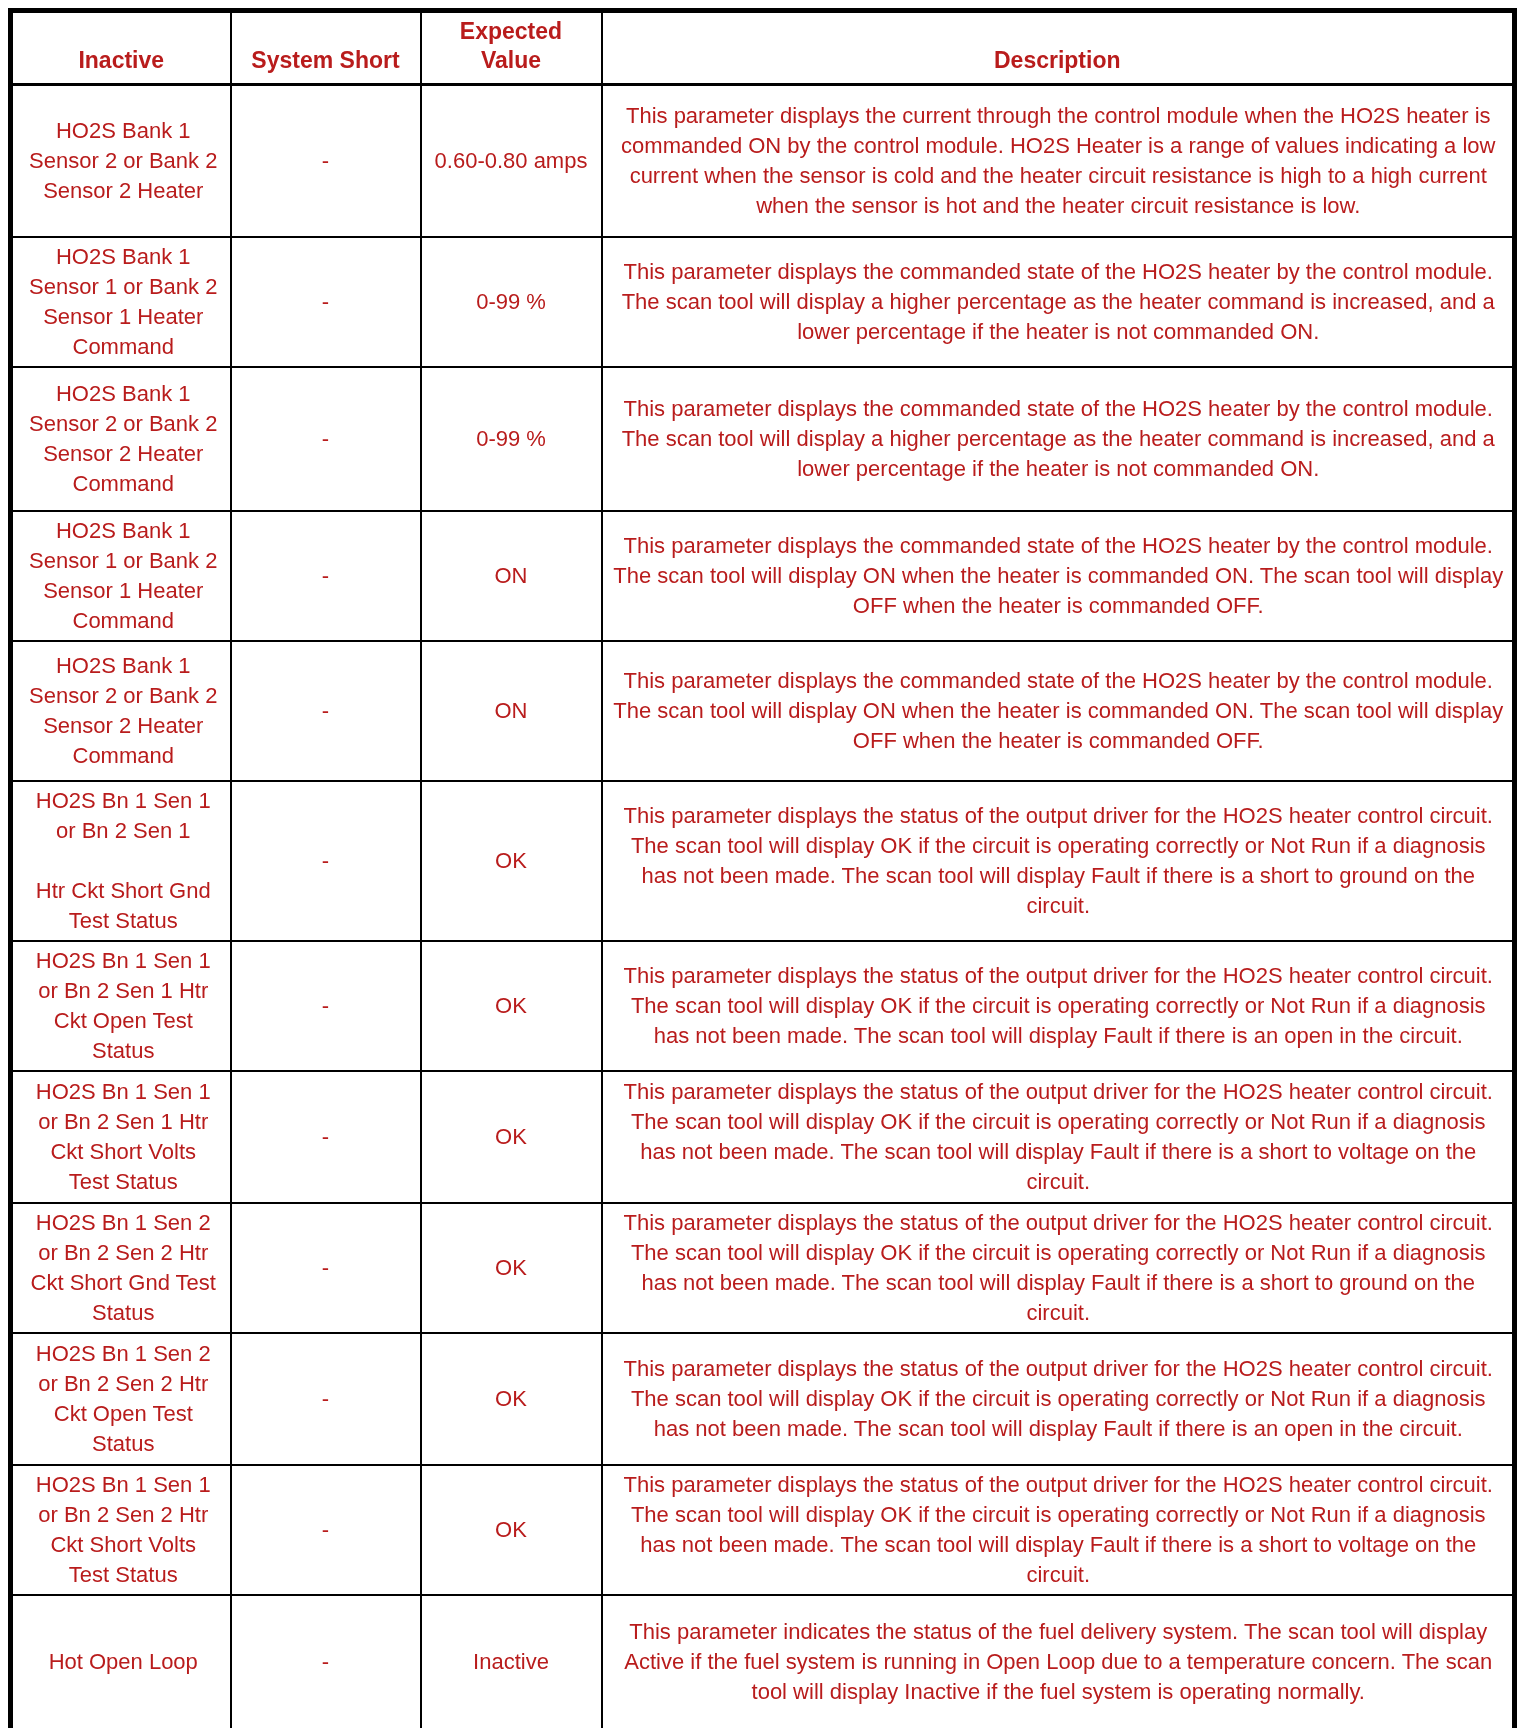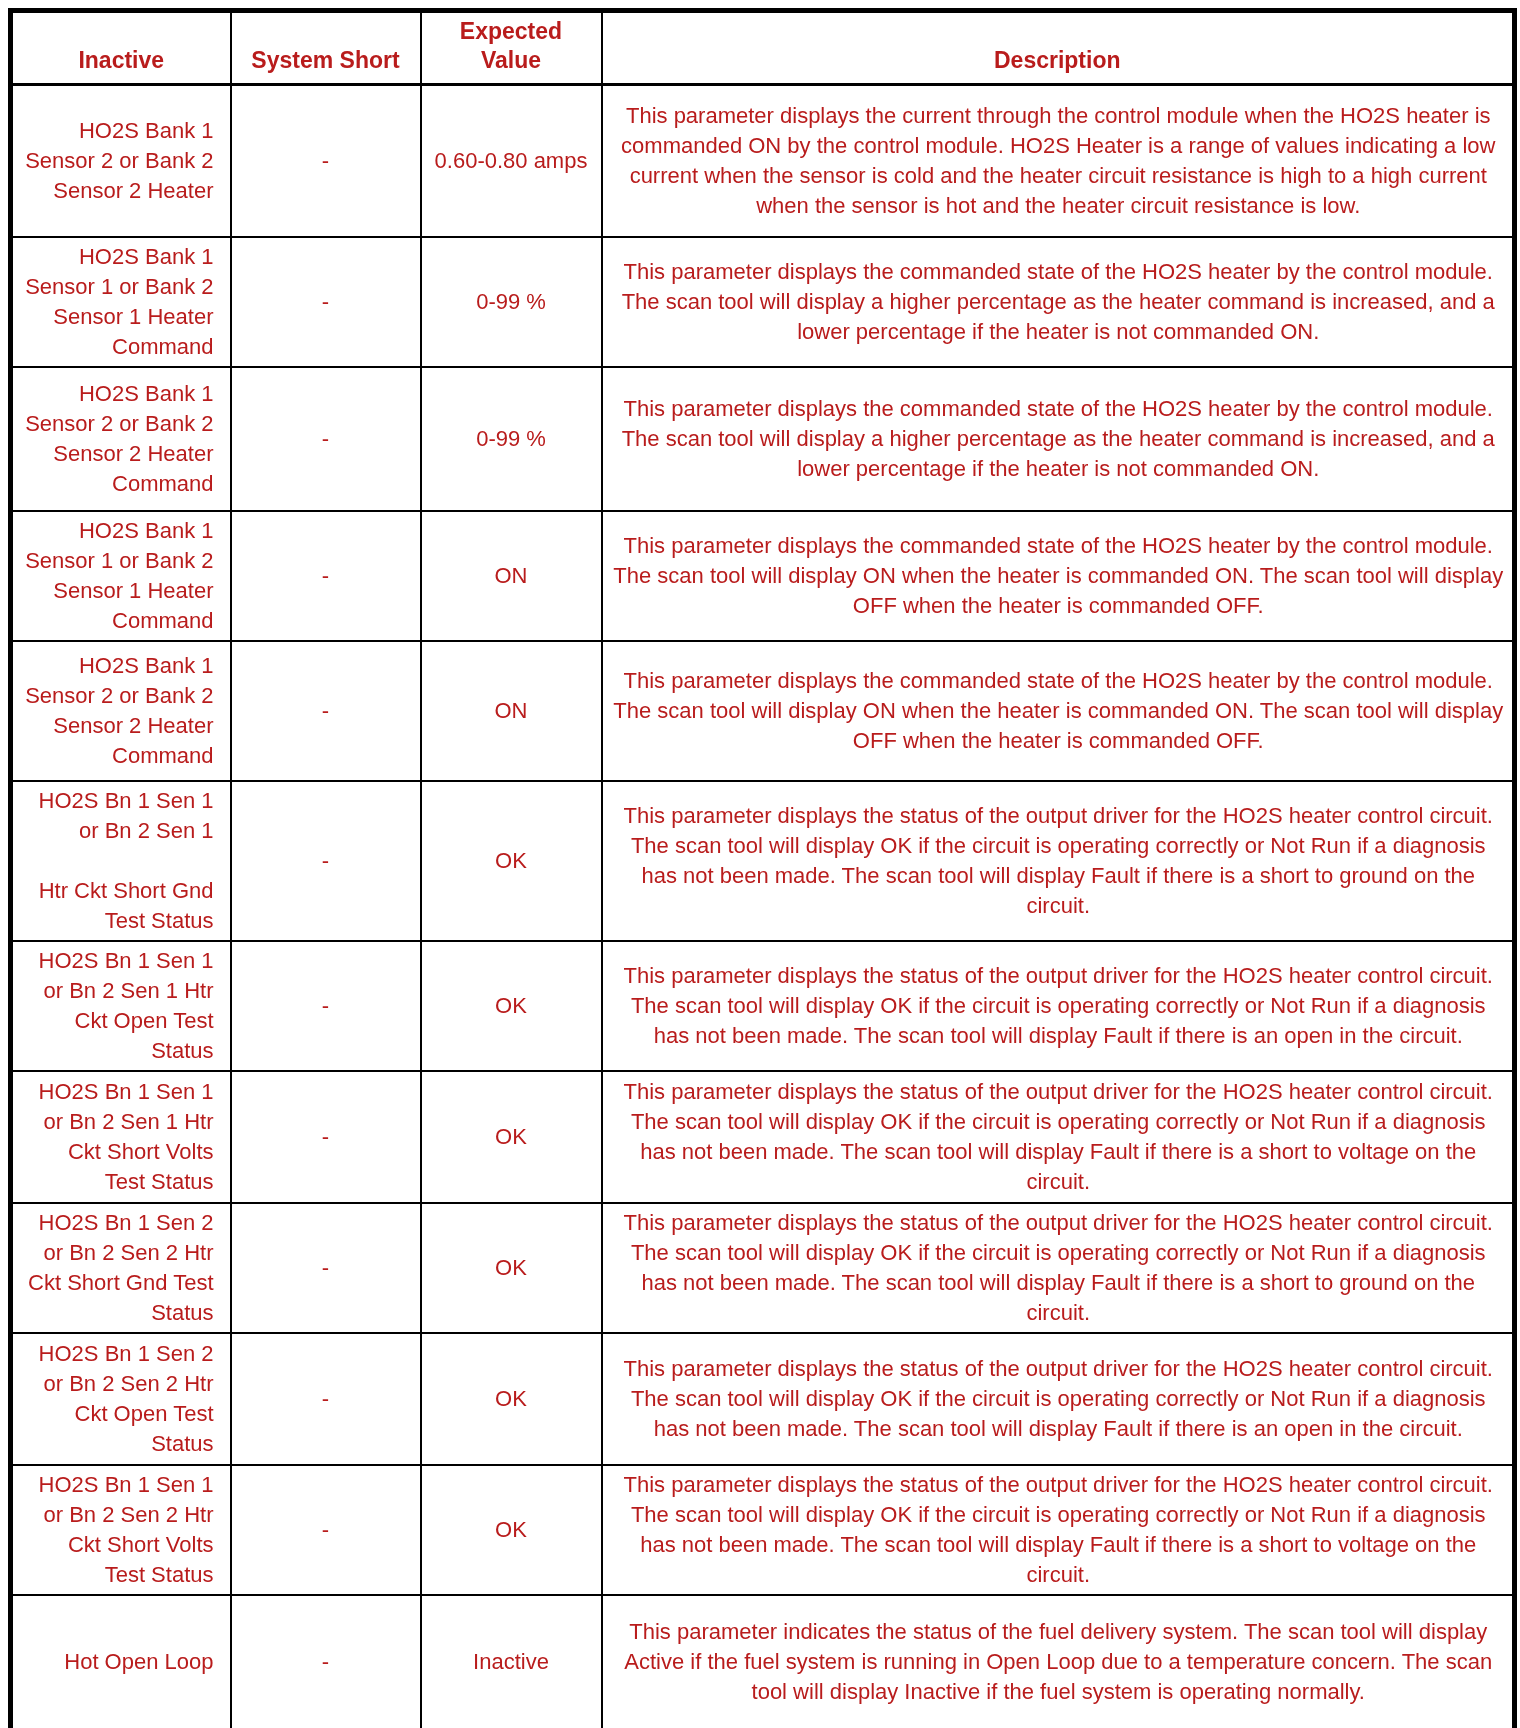--- a/index.html
+++ b/index.html
@@ -41,23 +41,23 @@
     border-bottom: 3px solid #000000;
     font-weight: bold;
     text-align: center;
     vertical-align: bottom;
     padding: 4px 4px 8px 4px;
     white-space: pre-line;
     font-size: 23px;
     line-height: 29px;
   }
   td.param {
-    text-align: right;
-    vertical-align: middle;
-    padding: 4px 16px 4px 8px;
+    text-align: center;
+    vertical-align: middle;
+    padding: 4px 4px 4px 8px;
     white-space: pre-line;
   }
   td.state {
     text-align: center;
     vertical-align: middle;
     padding: 2px;
   }
   td.expected {
     text-align: center;
     vertical-align: middle;

